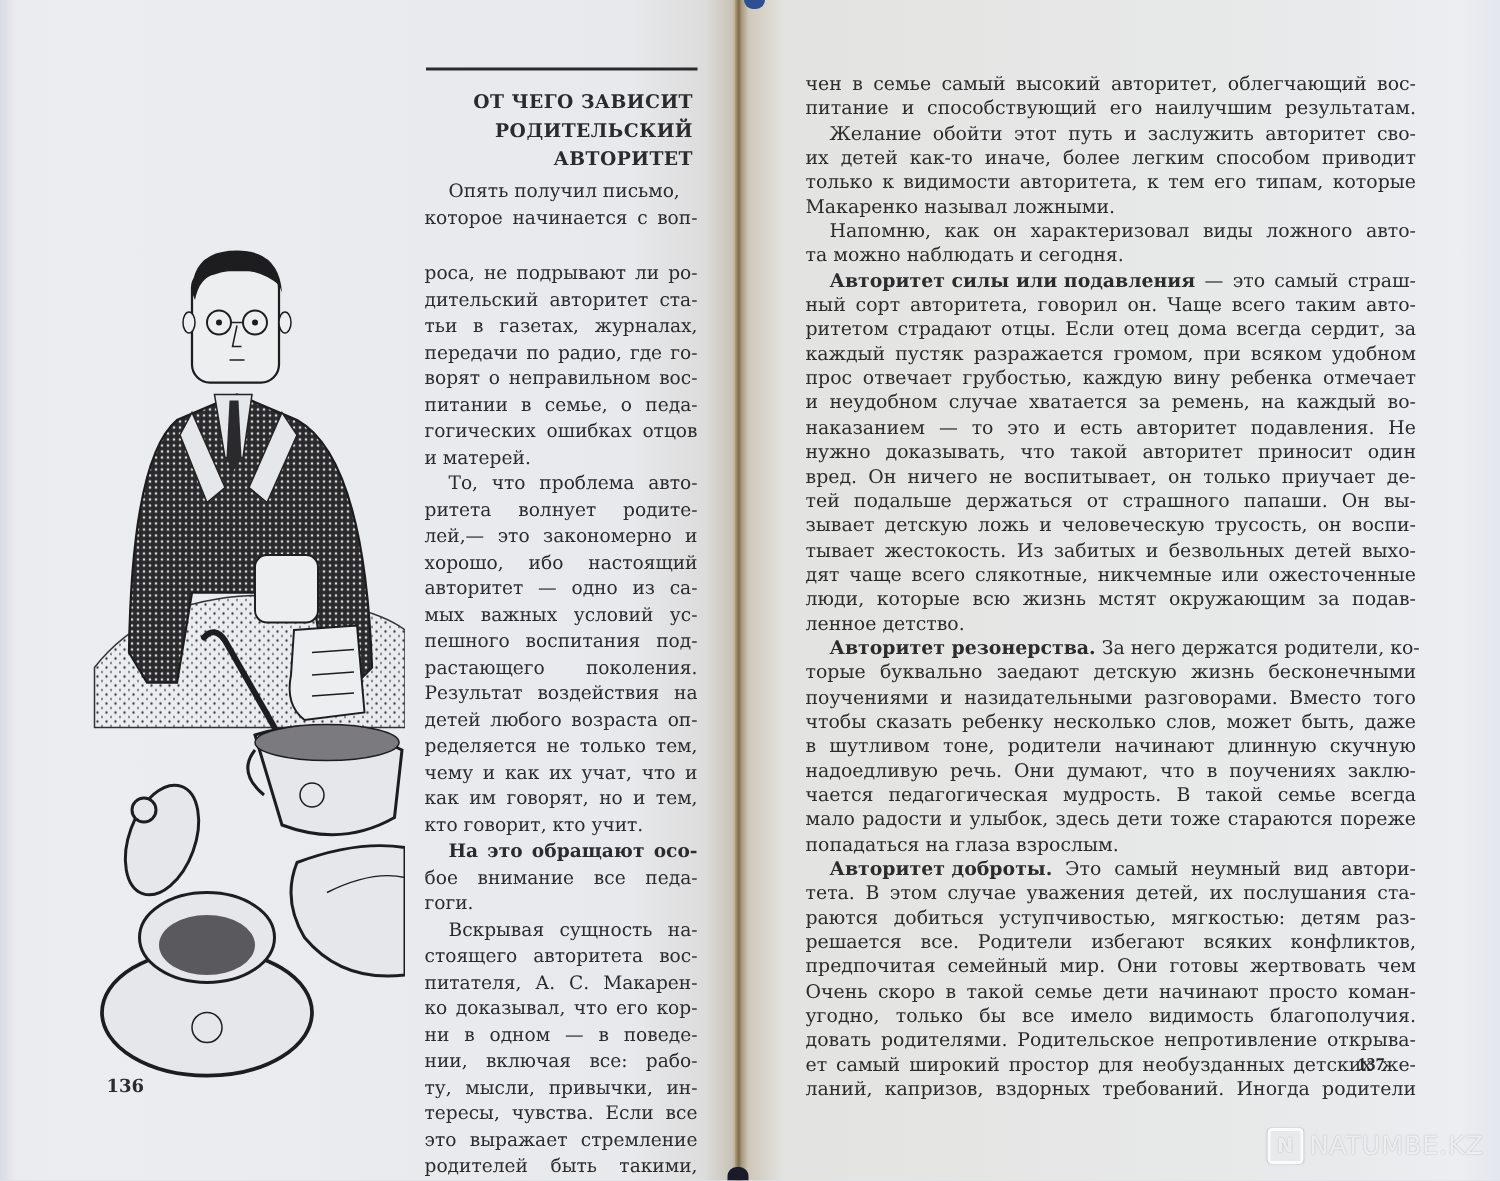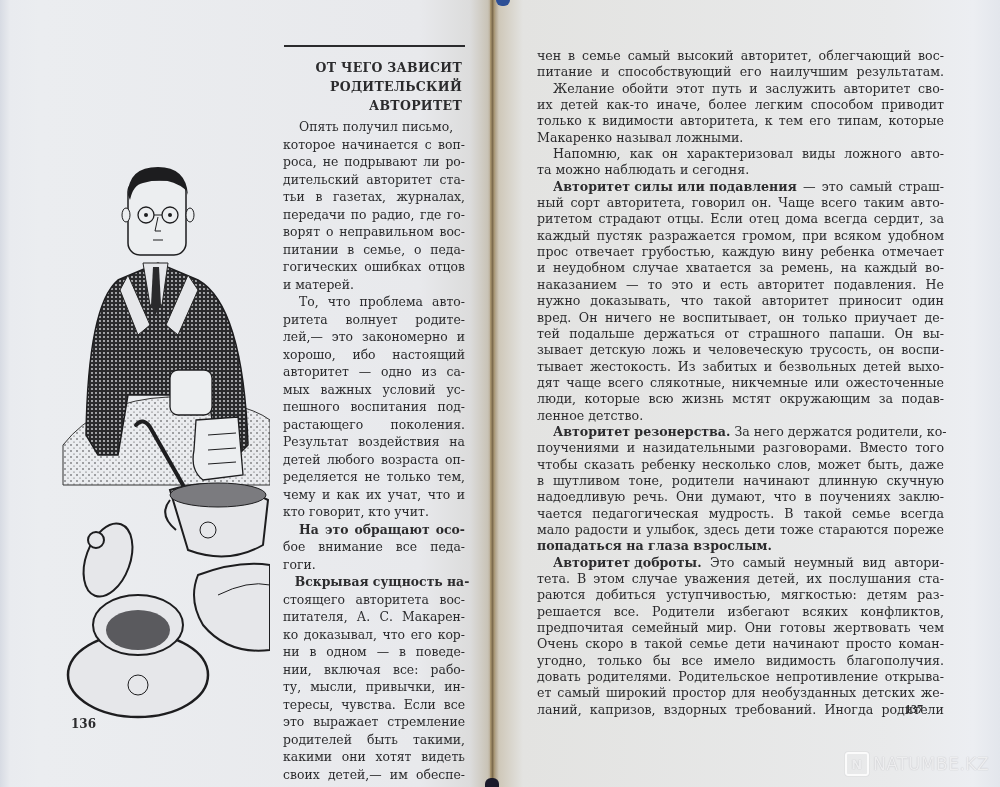--- a/index.html
+++ b/index.html
@@ -133,21 +133,21 @@
         <span style="display: flex; width: 100%; justify-content: flex-start;">
           <span style="flex: 1 1 0%; white-space: pre;">Опять получил письмо,</span>
         </span>
       </div>
       <div class="ln ">
         <span style="display: flex; width: 100%; justify-content: space-between;">
           <span style="flex: 1 1 0%; text-align: justify; text-align-last: justify; white-space: pre;">которое начинается с воп-</span>
         </span>
       </div>
       <div class="ln ">
-        <span style="display: flex; width: 100%; justify-content: center;">
+        <span style="display: flex; width: 100%; justify-content: center; margin-top: 20px;">
           <span style="flex: 1 1 0%; text-align: justify; text-align-last: justify; white-space: pre;">роса, не подрывают ли ро-</span>
         </span>
       </div>
       <div class="ln ">
         <span style="display: flex; width: 100%; justify-content: space-between;">
           <span style="flex: 1 1 0%; text-align: justify; text-align-last: justify; white-space: pre;">дительский авторитет ста-</span>
         </span>
       </div>
       <div class="ln ">
         <span style="display: flex; width: 100%; justify-content: space-between;">
@@ -232,20 +232,25 @@
       <div class="ln ">
         <span style="display: flex; width: 100%; justify-content: space-between;">
           <span style="flex: 1 1 0%; text-align: justify; text-align-last: justify; white-space: pre;">ределяется не только тем,</span>
         </span>
       </div>
       <div class="ln ">
         <span style="display: flex; width: 100%; justify-content: space-between;">
           <span style="flex: 1 1 0%; text-align: justify; text-align-last: justify; white-space: pre;">чему и как их учат, что и</span>
         </span>
       </div>
+      <div class="ln ">
+        <span style="display: flex; width: 100%; justify-content: space-between;">
+          <span style="flex: 1 1 0%; text-align: justify; text-align-last: justify; white-space: pre;">как им говорят, но и тем,</span>
+        </span>
+      </div>
       <div class="ln last">
         <span style="display: flex; width: 100%; justify-content: flex-start;">
           <span style="flex: 1 1 0%; white-space: pre;">кто говорит, кто учит.</span>
         </span>
       </div>
       <div class="ln indent">
         <span style="display: flex; width: 100%; justify-content: space-between;">
           <span style="flex: 1 1 0%; text-align: justify; text-align-last: justify; white-space: pre; font-weight: bold;">На это обращают осо-</span>
         </span>
       </div>
@@ -253,21 +258,21 @@
         <span style="display: flex; width: 100%; justify-content: space-between;">
           <span style="flex: 1 1 0%; text-align: justify; text-align-last: justify; white-space: pre;">бое внимание все педа-</span>
         </span>
       </div>
       <div class="ln last">
         <span style="display: flex; width: 100%; justify-content: flex-start;">
           <span style="flex: 1 1 0%; white-space: pre;">гоги.</span>
         </span>
       </div>
       <div class="ln indent">
-        <span style="display: flex; width: 100%; justify-content: center; font-weight: bold;">
+        <span style="display: flex; width: 100%; justify-content: flex-start;">
           <span style="flex: 1 1 0%; text-align: justify; text-align-last: justify; white-space: pre;">Вскрывая сущность на-</span>
         </span>
       </div>
       <div class="ln ">
         <span style="display: flex; width: 100%; justify-content: space-between;">
           <span style="flex: 1 1 0%; text-align: justify; text-align-last: justify; white-space: pre;">стоящего авторитета вос-</span>
         </span>
       </div>
       <div class="ln ">
         <span style="display: flex; width: 100%; justify-content: space-between;">
@@ -438,20 +443,25 @@
         </span>
       </div>
       <div class="ln indent">
         <span style="display: flex; width: 100%; justify-content: space-between;">
           <b>Авторитет резонерства.</b>
           <span style="flex: 1 1 0%; text-align: justify; text-align-last: justify; white-space: pre;"> За него держатся родители, ко-</span>
         </span>
       </div>
       <div class="ln ">
         <span style="display: flex; width: 100%; justify-content: space-between;">
+          <span style="flex: 1 1 0%; text-align: justify; text-align-last: justify; white-space: pre;">торые буквально заедают детскую жизнь бесконечными</span>
+        </span>
+      </div>
+      <div class="ln ">
+        <span style="display: flex; width: 100%; justify-content: space-between;">
           <span style="flex: 1 1 0%; text-align: justify; text-align-last: justify; white-space: pre;">поучениями и назидательными разговорами. Вместо того</span>
         </span>
       </div>
       <div class="ln ">
         <span style="display: flex; width: 100%; justify-content: space-between;">
           <span style="flex: 1 1 0%; text-align: justify; text-align-last: justify; white-space: pre;">чтобы сказать ребенку несколько слов, может быть, даже</span>
         </span>
       </div>
       <div class="ln ">
         <span style="display: flex; width: 100%; justify-content: space-between;">
@@ -467,21 +477,21 @@
         <span style="display: flex; width: 100%; justify-content: space-between;">
           <span style="flex: 1 1 0%; text-align: justify; text-align-last: justify; white-space: pre;">чается педагогическая мудрость. В такой семье всегда</span>
         </span>
       </div>
       <div class="ln ">
         <span style="display: flex; width: 100%; justify-content: space-between;">
           <span style="flex: 1 1 0%; text-align: justify; text-align-last: justify; white-space: pre;">мало радости и улыбок, здесь дети тоже стараются пореже</span>
         </span>
       </div>
       <div class="ln last">
-        <span style="display: flex; width: 100%; justify-content: flex-start; font-weight: bold;">
+        <span style="display: flex; width: 100%; justify-content: flex-start;">
           <span style="flex: 1 1 0%; white-space: pre;">попадаться на глаза взрослым.</span>
         </span>
       </div>
       <div class="ln indent">
         <span style="display: flex; width: 100%; justify-content: space-between;">
           <b>Авторитет доброты.</b>
           <span style="flex: 1 1 0%; text-align: justify; text-align-last: justify; white-space: pre;"> Это самый неумный вид автори-</span>
         </span>
       </div>
       <div class="ln ">

